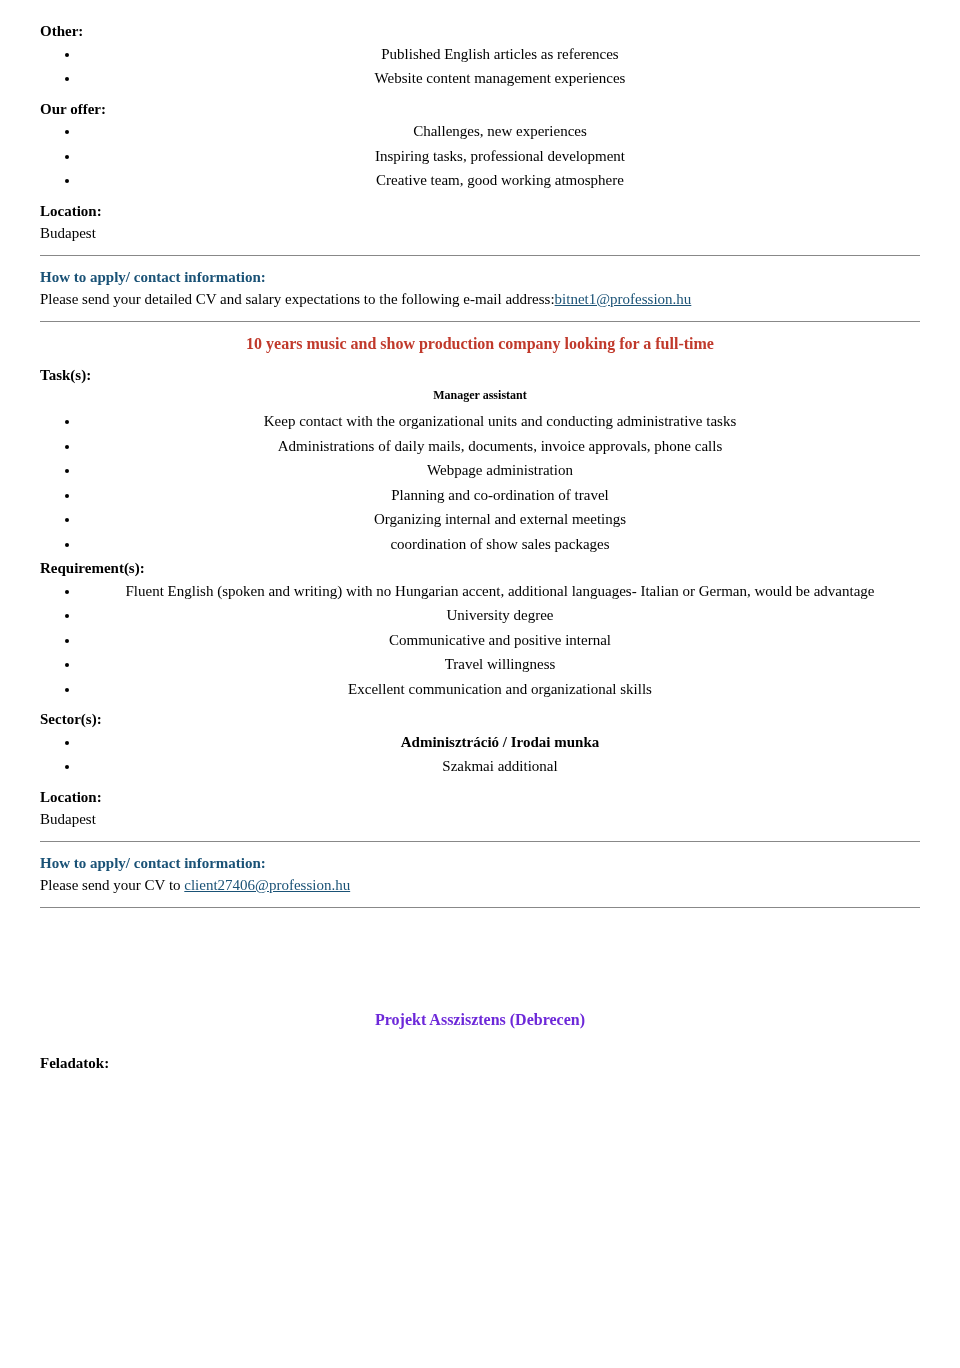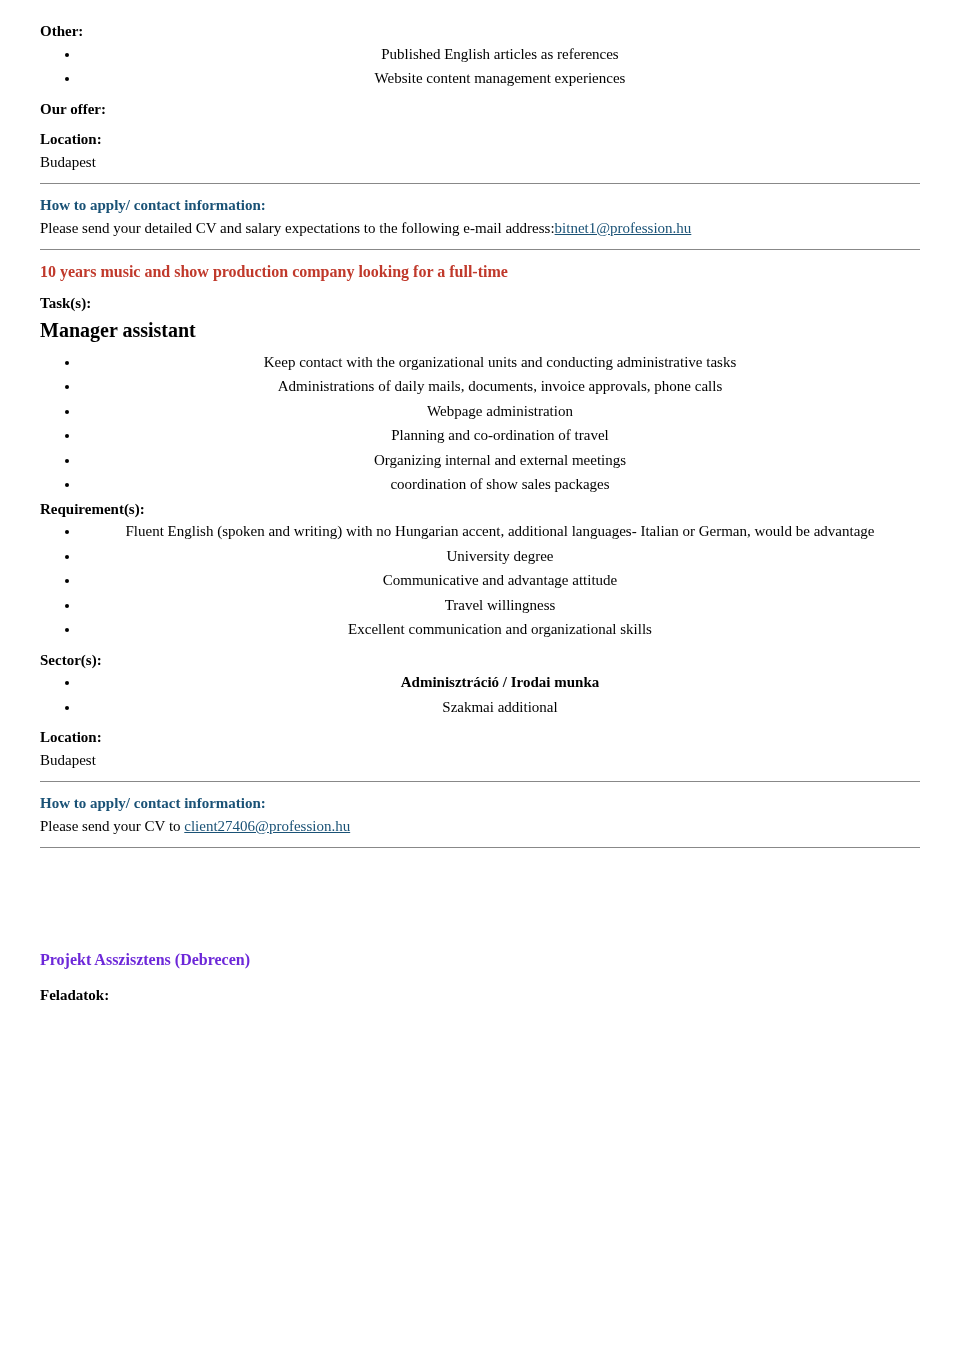--- a/index.html
+++ b/index.html
@@ -45,20 +45,21 @@
       text-align: center;
     }
     .block {
       margin-bottom: 8px;
     }
     a {
       color: #1a5276;
       text-decoration: underline;
     }
     .centered {
+      text-align: center;
     }
     .bold {
       font-weight: bold;
     }
     .justify-text {
       text-align: justify;
     }
   </style>
 </head>
 <body>
@@ -69,20 +70,25 @@
 <div class="block">
   <span class="section-label">Other:</span>
   <ul>
     <li>Published English articles as references</li>
     <li>Website content management experiences</li>
   </ul>
 </div>
 
 <div class="block">
   <span class="section-label">Our offer:</span>
+  <ul>
+    <li>Challenges, new experiences</li>
+    <li>Inspiring tasks, professional development</li>
+    <li>Creative team, good working atmosphere</li>
+  </ul>
 </div>
 
 <div class="block">
   <span class="section-label">Location:</span><br>
   <span>Budapest</span>
 </div>
 
 <hr>
 
 
@@ -95,37 +101,37 @@
 
 <hr>
 
 
 <div class="block centered">
   <div class="red-heading">10 years music and show production company looking for a full-time</div>
 </div>
 
 <div style="margin-top:8px;">
   <span class="section-label">Task(s):</span>
-  <div class="centered bold" style="font-size:20px; margin-bottom:6px;">Manager assistant</div>
+  <div class="centered bold" style="font-size:12px; margin-bottom:6px;">Manager assistant</div>
   <ul>
     <li>Keep contact with the organizational units and conducting administrative tasks</li>
     <li>Administrations of daily mails, documents, invoice approvals, phone calls</li>
     <li>Webpage administration</li>
     <li>Planning and co-ordination of travel</li>
     <li>Organizing internal and external meetings</li>
     <li>coordination of show sales packages</li>
   </ul>
 </div>
 
 <div class="block">
   <span class="section-label">Requirement(s):</span>
   <ul>
     <li>Fluent English (spoken and writing) with no Hungarian accent, additional languages- Italian or German, would be advantage</li>
     <li>University degree</li>
-    <li>Communicative and advantage attitude</li>
+    <li>Communicative and positive internal</li>
     <li>Travel willingness</li>
     <li>Excellent communication and organizational skills</li>
   </ul>
 </div>
 
 <div class="block">
   <span class="section-label">Sector(s):</span>
   <ul>
     <li><strong>Adminisztráció / Irodai munka</strong></li>
     <li>Szakmai additional</li>
@@ -149,18 +155,18 @@
 
 <hr>
 
 <br><br><br><br>
 
 
 <div class="centered">
   <div class="dark-blue-heading">Projekt Asszisztens (Debrecen)</div>
 </div>
 
-<div style="margin-top: 12px;">
+<div style="margin-top: 20px;">
   <span class="section-label">Feladatok:</span>
 </div>
 
 
 
 
 </body></html>

